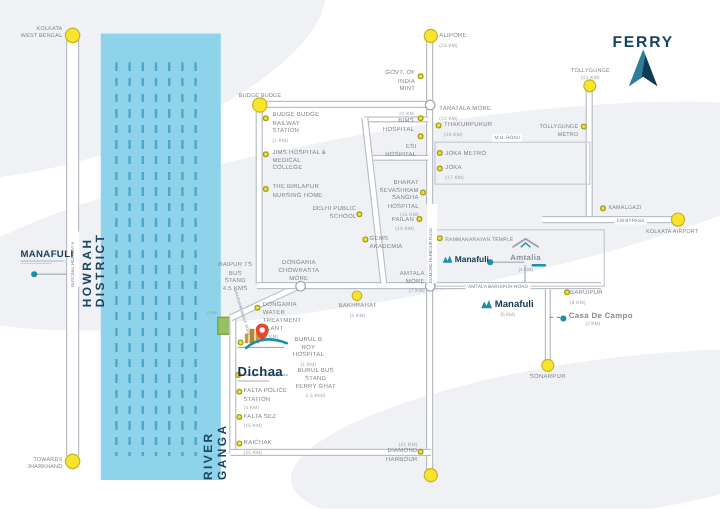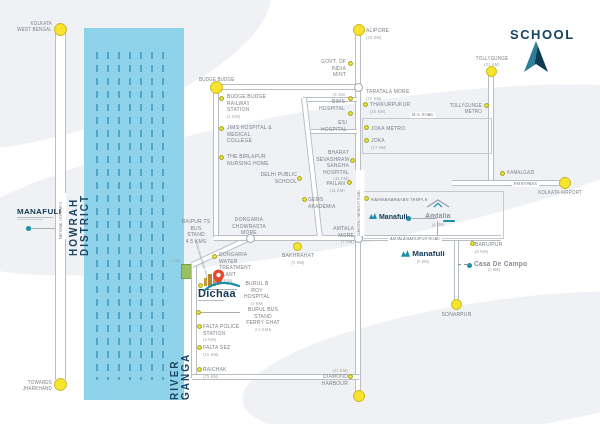--- a/index.html
+++ b/index.html
@@ -26,21 +26,21 @@
   .vtxt{writing-mode:vertical-rl;transform:rotate(180deg);}
   .big{position:absolute;color:#1d4664;font-weight:bold;letter-spacing:2px;font-size:10px;z-index:3;}
   .north{position:absolute;left:510px;top:27px;width:52px;text-align:center;color:#17455f;
          font-weight:bold;font-size:13px;letter-spacing:1.5px;z-index:3;}
   .narrow{position:absolute;left:524px;top:41px;width:24px;height:31px;z-index:3;
           background:linear-gradient(100deg,#2e7e97 49%,#0f3c55 51%);
           clip-path:polygon(50% 0,100% 100%,50% 74%,0 100%);}
   .brand{position:absolute;left:17px;top:207px;font-size:8px;font-weight:bold;color:#1c4059;letter-spacing:.3px;z-index:3;}
   .dichaa{position:absolute;left:198px;top:283px;width:52px;z-index:4;}
   .dichaa .wave{position:absolute;left:6px;top:-2px;}
-  .dichaa .nm{margin-top:4px;font-size:11px;font-weight:800;color:#123a55;letter-spacing:.3px;}
+  .dichaa .nm{margin-top:21px;font-size:11px;font-weight:800;color:#123a55;letter-spacing:.3px;}
   .bldg{position:absolute;left:204px;top:274px;display:flex;align-items:flex-end;gap:1px;z-index:3;}
   .bldg div{background:#c79c3c;}
   .logo-row{display:flex;align-items:center;gap:2px;justify-content:center;}
   .mlogo{color:#123a55;font-weight:bold;}
   .amtalia{position:absolute;left:419px;top:194px;width:38px;text-align:center;z-index:3;}
   .amtalia .nm{font-size:6.5px;font-weight:bold;color:#8a9097;letter-spacing:.3px;}
   .casa-nm{font-size:6.5px;font-weight:bold;color:#868c94;letter-spacing:.3px;}
   .tiny{font-size:3.5px;color:#9ba1a8;position:absolute;z-index:3;}
   .dashln{position:absolute;border-top:1px dashed #8b9199;z-index:2;}
 </style>
@@ -127,21 +127,21 @@
   <div class="td" style="left:467px;top:263px;"></div>
   <div class="ln" style="left:29px;top:228px;width:26px;height:1px;"></div>
   <div class="ln" style="left:198px;top:289px;width:39px;height:1px;"></div>
   <div class="ln" style="left:200px;top:312px;width:40px;height:1px;"></div>
   <div class="ln" style="left:437px;top:221px;width:1px;height:15px;"></div>
   <div class="ln" style="left:410px;top:218px;width:27px;height:1px;"></div>
   <div class="dashln" style="left:458px;top:264px;width:9px;"></div>
 
   <div class="big vtxt" style="left:68px;top:164px;height:92px;">HOWRAH DISTRICT</div>
   <div class="big vtxt" style="left:169px;top:316px;height:84px;">RIVER GANGA</div>
-  <div class="north">SCHOOL</div>
+  <div class="north">FERRY</div>
   <div class="narrow"></div>
 
   <div class="chip vtxt" style="left:57px;top:193px;height:46px;font-size:3.5px;">NATIONAL HIGHWAY 6</div>
   <div class="chip" style="left:410px;top:112px;">M.G. ROAD</div>
   <div class="chip" style="left:512px;top:181px;">EM BYPASS</div>
   <div class="chip vtxt" style="left:355px;top:170px;height:66px;font-size:3.5px;">DIAMOND HARBOUR ROAD</div>
   <div class="chip" style="left:388px;top:236px;">AMTALA BARUIPUR ROAD</div>
   <div class="poi" style="left:197px;top:241px;font-size:3px;white-space:nowrap;transform:rotate(73deg);transform-origin:left top;">DONGARIA BAZAR ROAD</div>
 
   <div class="poi r" style="left:16px;top:21px;width:36px;font-size:4.5px;"><span class="nm">KOLKATA

